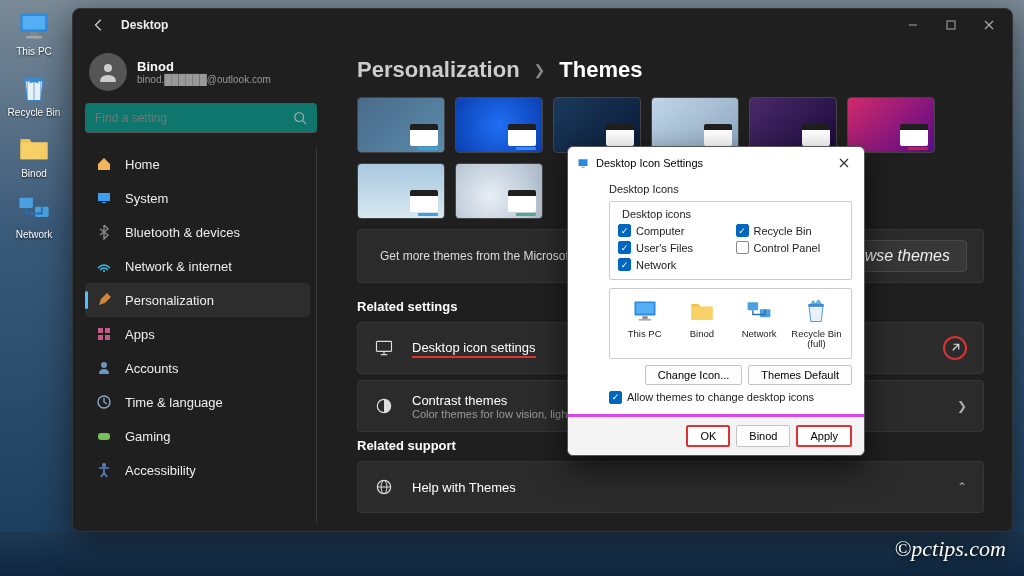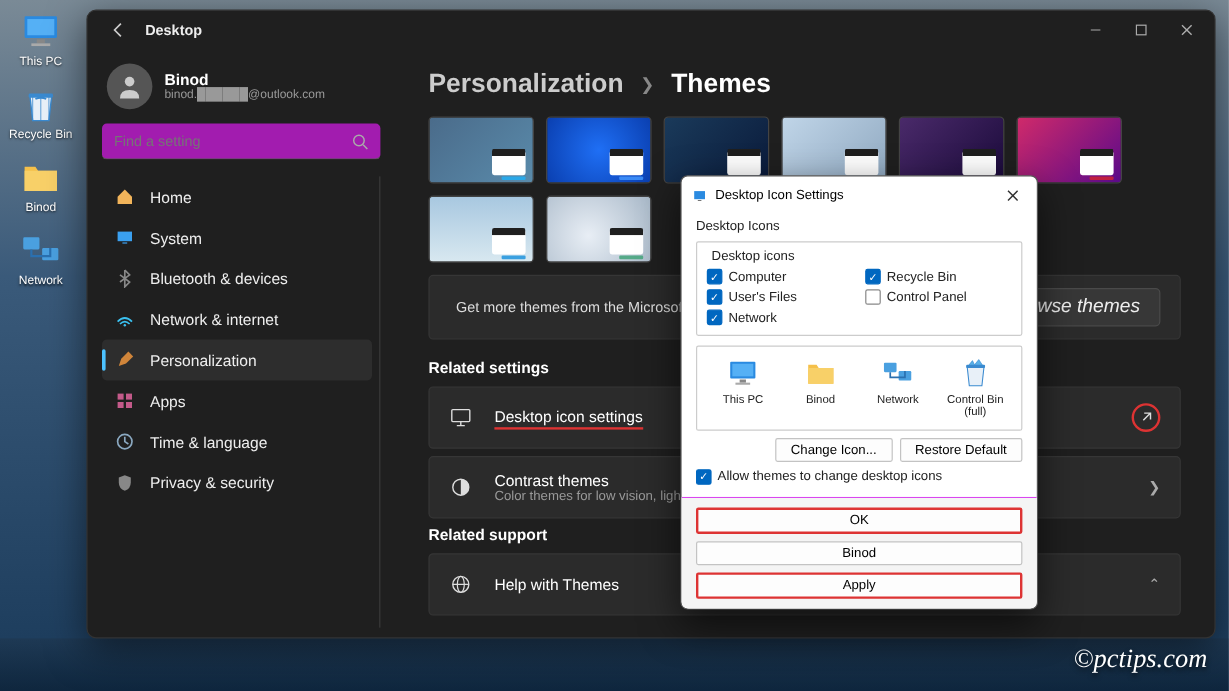--- a/index.html
+++ b/index.html
@@ -21,21 +21,21 @@
 
 .window-body { flex: 1; display: flex; overflow: hidden; }
 
 
 .sidebar { width: 256px; padding: 8px 12px; display: flex; flex-direction: column; overflow: hidden; }
 .user-row { display: flex; align-items: center; gap: 10px; padding: 4px 4px 12px 4px; }
 .user-avatar { width: 38px; height: 38px; border-radius: 50%; background: #555; display: flex; align-items: center; justify-content: center; }
 .user-info .name { color: #fff; font-weight: 600; font-size: 13px; }
 .user-info .email { color: #999; font-size: 10px; }
 
-.search-box { display: flex; align-items: center; background: #a21caf; border-bottom: 1px solid #555; border-radius: 4px; height: 30px; padding: 0 10px; margin-bottom: 14px; }
+.search-box { display: flex; align-items: center; background: #0f766e; border-bottom: 1px solid #555; border-radius: 4px; height: 30px; padding: 0 10px; margin-bottom: 14px; }
 .search-box input { flex: 1; background: transparent; border: none; color: #ccc; outline: none; font-size: 12px; }
 .search-box .search-ico { color: #aaa; }
 
 .nav-list { flex: 1; border-right: 1px solid #3a3a3a; padding-right: 6px; overflow-y: auto; }
 .nav-item { display: flex; align-items: center; gap: 12px; height: 34px; padding: 0 10px; border-radius: 4px; cursor: pointer; color: #eee; font-size: 13px; position: relative; }
 .nav-item.active { background: #2d2d2d; }
 .nav-item.active::before { content: ""; position: absolute; left: 0; top: 8px; bottom: 8px; width: 3px; border-radius: 2px; background: #4cc2ff; }
 .nav-item .nav-ico { width: 18px; height: 18px; display: flex; align-items: center; justify-content: center; font-size: 14px; }
 
 
@@ -72,35 +72,35 @@
 .setting-card .sc-arrow { color: #aaa; font-size: 12px; }
 .underline-red { border-bottom: 2px solid #d33; padding-bottom: 1px; display: inline-block; }
 .ext-circle { border: 2px solid #d33; border-radius: 50%; padding: 4px; }
 
 
 .dialog { position: absolute; top: 146px; left: 567px; width: 298px; background: #fff; border: 1px solid #555; border-radius: 6px; box-shadow: 0 12px 32px rgba(0,0,0,.6); }
 .dlg-title { display: flex; align-items: center; padding: 6px 8px; font-size: 11px; }
 .dlg-title .dlg-ico { width: 14px; height: 14px; margin-right: 6px; display: flex; align-items: center; justify-content: center; }
 .dlg-title .spacer { flex: 1; }
 .dlg-close { width: 24px; height: 20px; display: flex; align-items: center; justify-content: center; cursor: pointer; color: #333; }
-.dlg-body { padding: 4px 12px 10px 12px; font-size: 11px; color: #222; }
+.dlg-body { padding: 4px 12px 10px 12px; font-size: 11px; color: #222; margin-left: 29px; }
 .tab-label { margin-bottom: 6px; }
 .fieldset { border: 1px solid #ccc; border-radius: 2px; padding: 6px 8px 8px 8px; margin-bottom: 8px; }
 .fieldset-legend { font-size: 11px; padding: 0 4px; margin-bottom: 4px; }
 .chk-grid { display: grid; grid-template-columns: 1fr 1fr; gap: 4px 10px; }
 .chk { display: flex; align-items: center; gap: 5px; }
 .chk-box { width: 13px; height: 13px; border: 1px solid #888; border-radius: 2px; display: flex; align-items: center; justify-content: center; font-size: 9px; }
 .chk.checked .chk-box { background: #0067c0; border-color: #0067c0; color: #fff; }
 .icon-preview { border: 1px solid #ccc; border-radius: 2px; padding: 8px; display: grid; grid-template-columns: repeat(4, 1fr); gap: 8px 4px; margin-bottom: 6px; }
 .icon-cell { display: flex; flex-direction: column; align-items: center; gap: 4px; }
 .icon-cell .il { font-size: 9.5px; text-align: center; line-height: 1.1; }
 .icon-svg { width: 28px; height: 28px; display: flex; align-items: center; justify-content: center; }
 .dlg-btn-row { display: flex; justify-content: flex-end; gap: 6px; margin-bottom: 6px; }
 .dlg-btn { background: #fdfdfd; border: 1px solid #c3c3c3; padding: 3px 12px; font-size: 11px; border-radius: 2px; cursor: pointer; }
-.dlg-footer { border-top: 1px solid #d946ef; background: #f4f4f4; padding: 8px 12px; display: flex; justify-content: flex-end; gap: 6px; border-radius: 0 0 6px 6px; flex-direction: column; }
+.dlg-footer { border-top: 3px solid #d946ef; background: #f4f4f4; padding: 8px 12px; display: flex; justify-content: flex-end; gap: 6px; border-radius: 0 0 6px 6px; }
 .dlg-btn.hl { border: 2px solid #d33; }
 
 .watermark { position: absolute; bottom: 14px; right: 18px; color: #fff; font-size: 22px; font-style: italic; text-shadow: 0 2px 4px rgba(0,0,0,.7); font-family: Georgia, serif; }
 .taskbar-reflection { position: absolute; bottom: 0; left: 0; right: 0; height: 44px; background: linear-gradient(180deg, rgba(30,50,70,.4), rgba(10,30,50,.7)); }
 
 
 svg { display: block; }
 </style>
 </head>
 <body>
@@ -251,35 +251,53 @@
               <svg width="16" height="16" viewBox="0 0 16 16">
                 <rect x="2" y="2" width="5" height="5" fill="currentColor"></rect>
                 <rect x="9" y="2" width="5" height="5" fill="currentColor"></rect>
                 <rect x="2" y="9" width="5" height="5" fill="currentColor"></rect>
                 <rect x="9" y="9" width="5" height="5" fill="currentColor"></rect>
               </svg>
             </span>
             <span>Apps</span>
           </div>
           <div class="nav-item">
+            <span class="nav-ico" style="color:#6a95c0">
+              <svg width="16" height="16" viewBox="0 0 16 16">
+                <circle cx="8" cy="5" r="3" fill="currentColor"></circle>
+                <path d="M3 14 Q3 9 8 9 Q13 9 13 14 Z" fill="currentColor"></path>
+              </svg>
+            </span>
+            <span>Accounts</span>
+          </div>
+          <div class="nav-item">
             <span class="nav-ico" style="color:#8aa8c0">
               <svg width="16" height="16" viewBox="0 0 16 16">
                 <circle cx="8" cy="8" r="6" stroke="currentColor" stroke-width="1.4" fill="none"></circle>
                 <path d="M8 4 L8 8 L11 10" stroke="currentColor" stroke-width="1.4" fill="none"></path>
               </svg>
             </span>
             <span>Time &amp; language</span>
           </div>
           <div class="nav-item">
-            <span class="nav-ico" style="color:#888">
-              <svg width="16" height="16" viewBox="0 0 16 16">
-                <path d="M8 2 L13 4 L13 8 Q13 13 8 15 Q3 13 3 8 L3 4 Z" fill="currentColor"></path>
-              </svg>
-            </span>
-            <span>Privacy &amp; security</span>
+            <span class="nav-ico" style="color:#7ac05a">
+              <svg width="16" height="16" viewBox="0 0 16 16">
+                <rect x="2" y="5" width="12" height="7" rx="3" fill="currentColor"></rect>
+              </svg>
+            </span>
+            <span>Gaming</span>
+          </div>
+          <div class="nav-item">
+            <span class="nav-ico" style="color:#5a85c0">
+              <svg width="16" height="16" viewBox="0 0 16 16">
+                <circle cx="8" cy="3" r="2" fill="currentColor"></circle>
+                <path d="M3 6 L13 6 M8 6 L8 11 M8 11 L5 15 M8 11 L11 15" stroke="currentColor" stroke-width="1.6"></path>
+              </svg>
+            </span>
+            <span>Accessibility</span>
           </div>
           <div class="nav-item"></div>
         </div>
     </div>
 
     <div class="main">
       <div class="breadcrumbs">
         <span class="bc">Personalization</span>
         <span class="chev">❯</span>
         <span class="bc cur">Themes</span>
@@ -457,26 +475,26 @@
           <div class="il">Network</div>
         </div>
         <div class="icon-cell">
           <div class="icon-svg">
             <svg width="28" height="28" viewBox="0 0 32 32">
               <path d="M8 10 L24 10 L22 28 L10 28 Z" fill="#e8f0f8" stroke="#3a8ad0" stroke-width="1"></path>
               <path d="M9 9 L13 4 L15 8 L19 3 L23 9" fill="#5ab0e8" stroke="#3a8ad0" stroke-width="0.6"></path>
               <rect x="7" y="8" width="18" height="3" rx="1" fill="#3a8ad0"></rect>
             </svg>
           </div>
-          <div class="il">Control Bin (full)</div>
+          <div class="il">Recycle Bin (full)</div>
         </div>
       </div>
     <div class="dlg-btn-row">
       <button class="dlg-btn">Change Icon...</button>
-      <button class="dlg-btn">Restore Default</button>
+      <button class="dlg-btn">Themes Default</button>
     </div>
     <div class="chk checked">
       <span class="chk-box">✓</span>
       <span>Allow themes to change desktop icons</span>
     </div>
   </div>
   <div class="dlg-footer">
     <button class="dlg-btn hl">OK</button>
     <button class="dlg-btn">Binod</button>
     <button class="dlg-btn hl">Apply</button>

